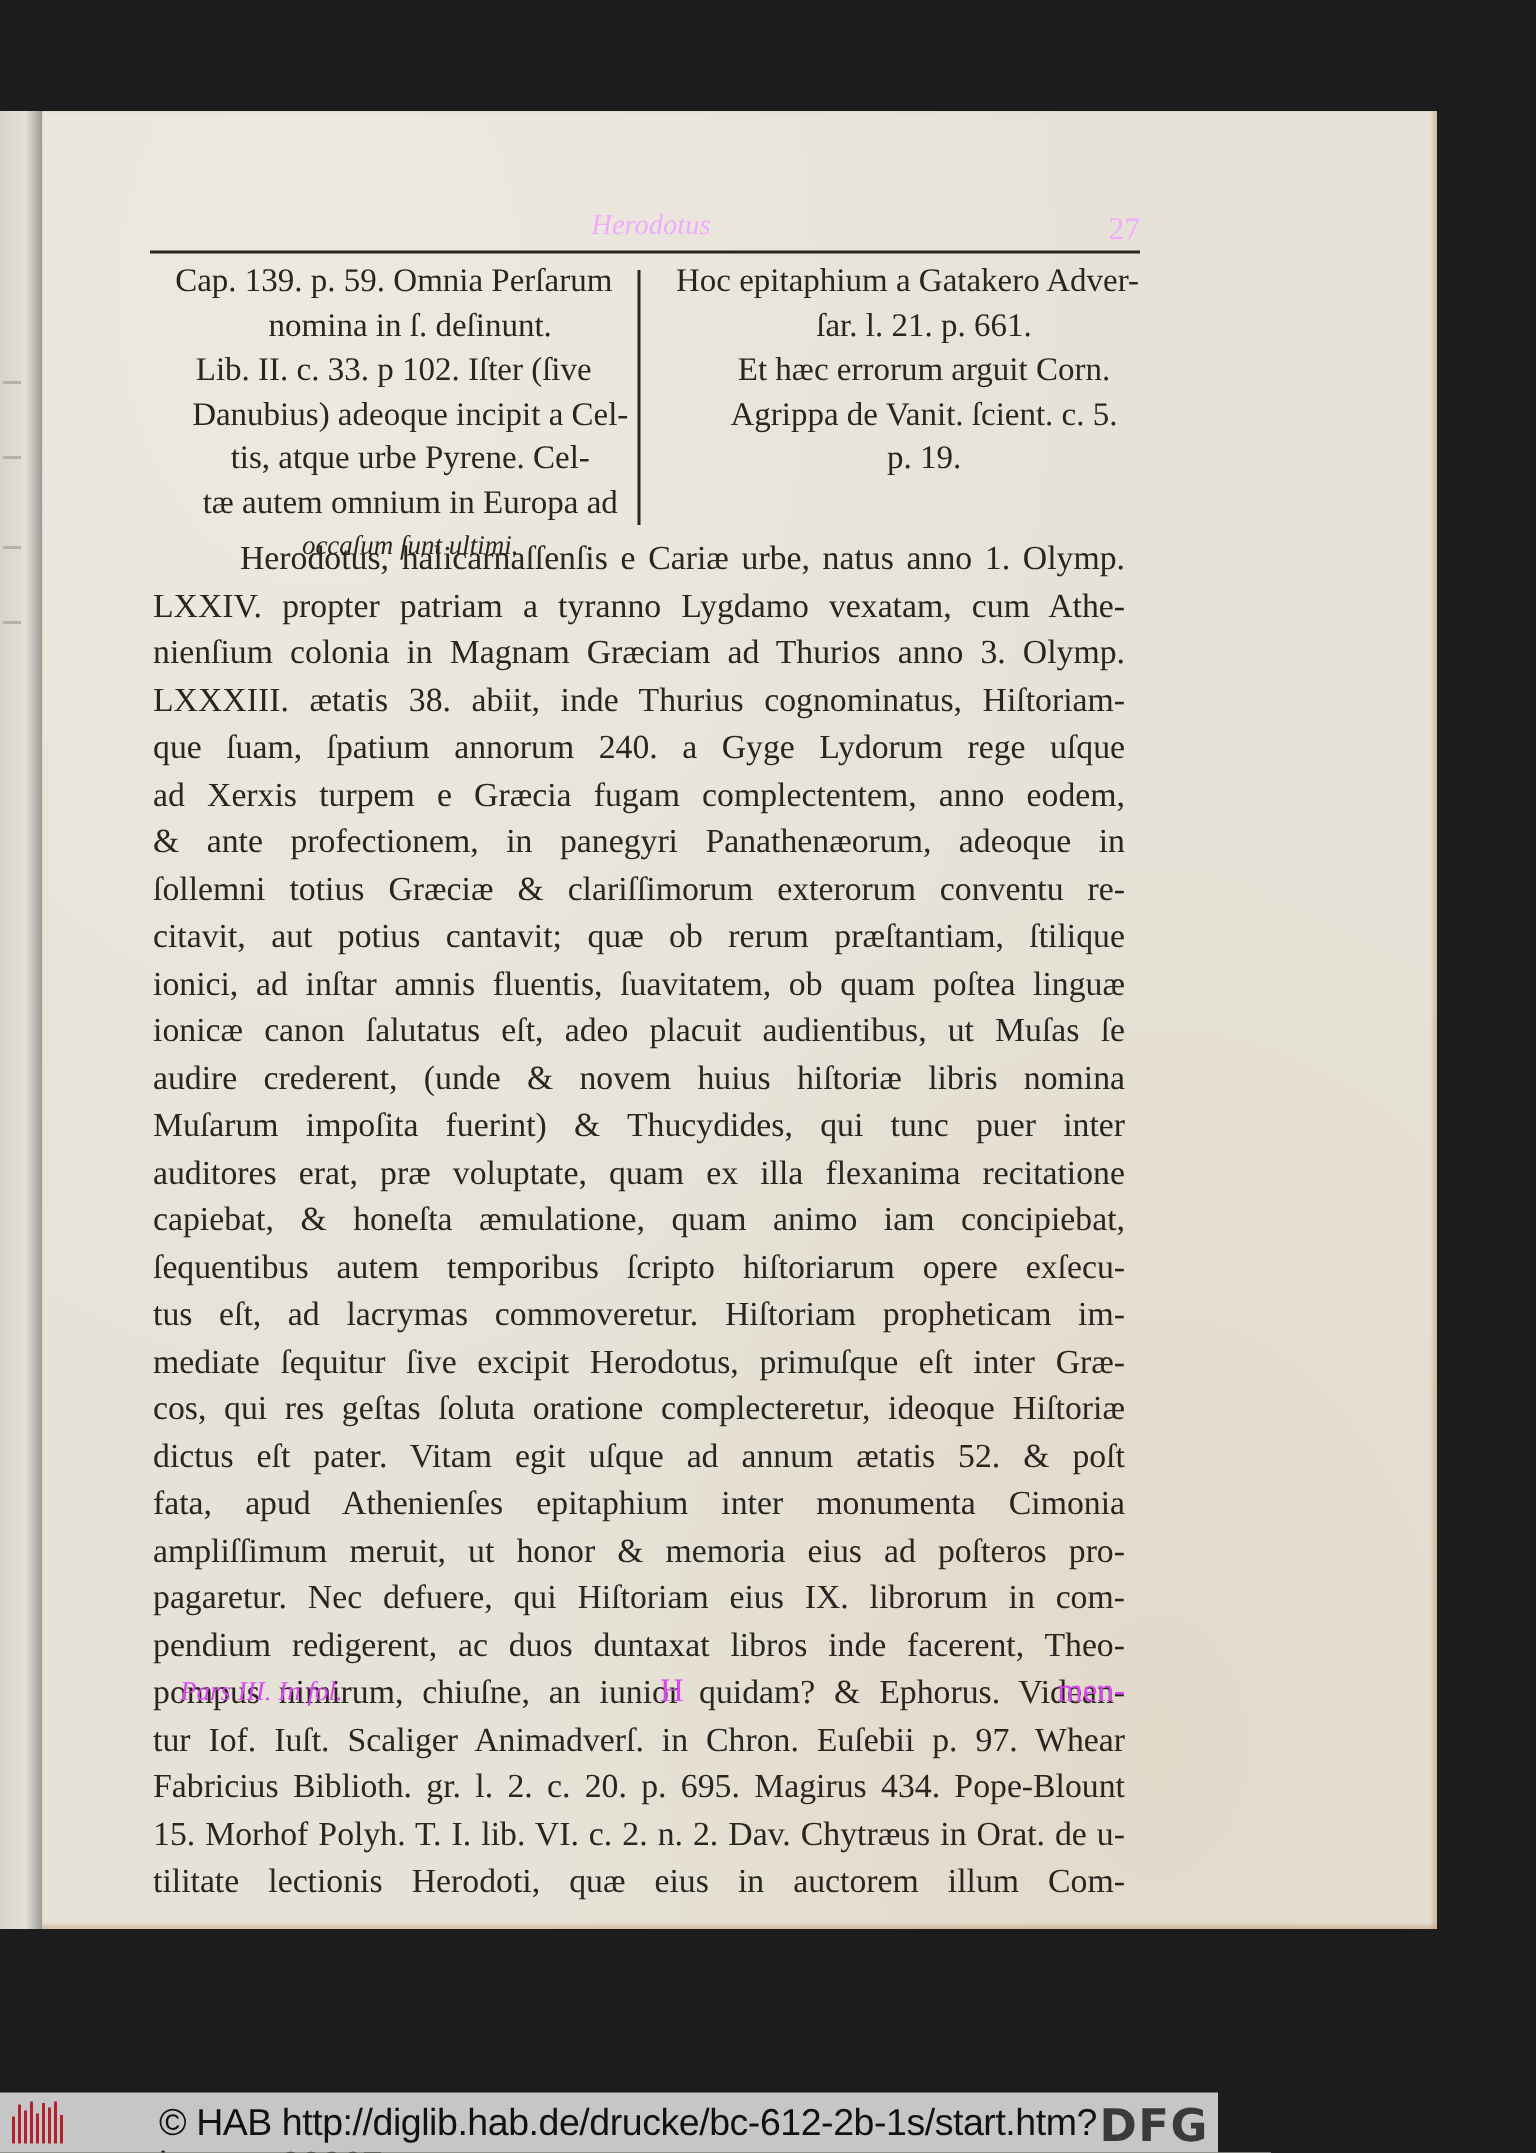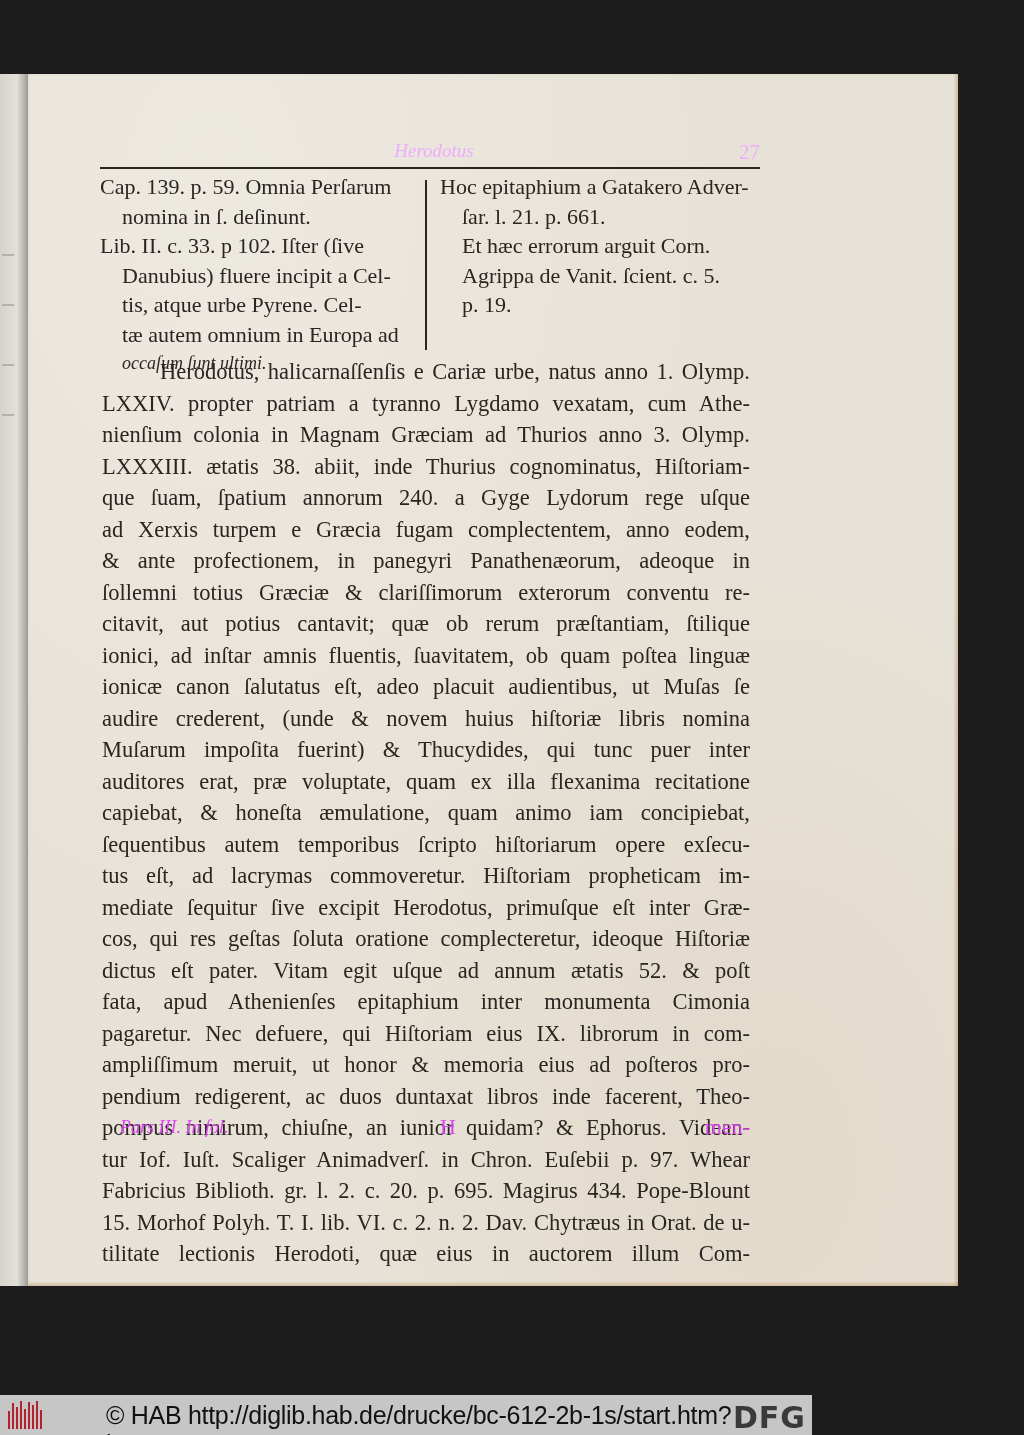--- a/index.html
+++ b/index.html
@@ -29,21 +29,21 @@
   }
   .running-head .title { position:absolute; left:0; right:0; text-align:center; top:0; }
   .running-head .pageno { position:absolute; right:8px; top:0; font-style:normal; font-size:21px; }
   .head-rule {
     position:absolute; left:100px; top:167px; width:660px; height:2px; background:#2a2520;
   }
   .notes {
     position:absolute; left:100px; top:172px; width:668px; height:182px;
     font-size:22px; line-height:29.5px; color:#2a2520;
   }
-  .note-col { position:absolute; top:0; }
+  .note-col { position:absolute; top:0;text-align:center; }
   .note-col.left { left:0; width:325px; }
   .note-col.right { left:340px; width:330px; }
   .col-divider {
     position:absolute; left:425px; top:180px; width:2px; height:170px; background:#2a2520;
   }
   .main-text {
     position:absolute; left:102px; top:356px; width:648px;
     font-size:22.5px; line-height:31.5px; color:#2a2520;
     text-align:justify;
   }
@@ -87,21 +87,21 @@
   <span class="title">Herodotus</span>
   <span class="pageno">27</span>
 </div>
 <div class="head-rule"></div>
 
 <div class="notes">
   <div class="note-col left">
     <div>Cap. 139. p. 59. Omnia Perſarum</div>
     <div style="padding-left:22px">nomina in ſ. deſinunt.</div>
     <div>Lib. II. c. 33. p 102.  Iſter (ſive</div>
-    <div style="padding-left:22px">Danubius) fluere incipit a Cel-</div>
+    <div style="padding-left:22px">Danubius) adeoque incipit a Cel-</div>
     <div style="padding-left:22px">tis, atque urbe Pyrene.  Cel-</div>
     <div style="padding-left:22px">tæ autem omnium in Europa ad</div>
     <div style="padding-left:22px;font-style:italic;font-size:18px">occaſum ſunt ultimi.</div>
   </div>
   <div class="note-col right">
     <div>Hoc epitaphium a Gatakero Adver-</div>
     <div style="padding-left:22px">ſar. l. 21. p. 661.</div>
     <div style="padding-left:22px">Et hæc errorum arguit Corn.</div>
     <div style="padding-left:22px">Agrippa de Vanit. ſcient. c. 5.</div>
     <div style="padding-left:22px">p. 19.</div>
@@ -124,22 +124,22 @@
   <span class="line">audire crederent, (unde &amp; novem huius hiſtoriæ libris nomina</span>
   <span class="line">Muſarum impoſita fuerint) &amp; Thucydides, qui tunc puer inter</span>
   <span class="line">auditores erat, præ voluptate, quam ex illa flexanima recitatione</span>
   <span class="line">capiebat, &amp; honeſta æmulatione, quam animo iam concipiebat,</span>
   <span class="line">ſequentibus autem temporibus ſcripto hiſtoriarum opere exſecu-</span>
   <span class="line">tus eſt, ad lacrymas commoveretur.  Hiſtoriam propheticam im-</span>
   <span class="line">mediate ſequitur ſive excipit Herodotus, primuſque eſt inter Græ-</span>
   <span class="line">cos, qui res geſtas ſoluta oratione complecteretur, ideoque Hiſtoriæ</span>
   <span class="line">dictus eſt pater.  Vitam egit uſque ad annum ætatis 52. &amp; poſt</span>
   <span class="line">fata, apud Athenienſes epitaphium inter monumenta Cimonia</span>
+  <span class="line">ampliſſimum meruit, ut honor &amp; memoria eius ad poſteros pro-</span>
   <span class="line">pagaretur.  Nec defuere, qui Hiſtoriam eius IX. librorum in com-</span>
-  <span class="line">ampliſſimum meruit, ut honor &amp; memoria eius ad poſteros pro-</span>
   <span class="line">pendium redigerent, ac duos duntaxat libros inde facerent, Theo-</span>
   <span class="line">pompus nimirum, chiuſne, an iunior quidam? &amp; Ephorus. Videan-</span>
   <span class="line">tur Iof. Iuſt. Scaliger Animadverſ. in Chron. Euſebii p. 97. Whear</span>
   <span class="line">Fabricius Biblioth. gr. l. 2. c. 20. p. 695. Magirus 434. Pope-Blount</span>
   <span class="line">15. Morhof Polyh. T. I. lib. VI. c. 2. n. 2. Dav. Chytræus in Orat. de u-</span>
   <span class="line">tilitate lectionis Herodoti, quæ eius in auctorem illum Com-</span>
 </div>
 
 <div class="footer-line">
   <span class="sig-left">Pars III. In fol.</span>

